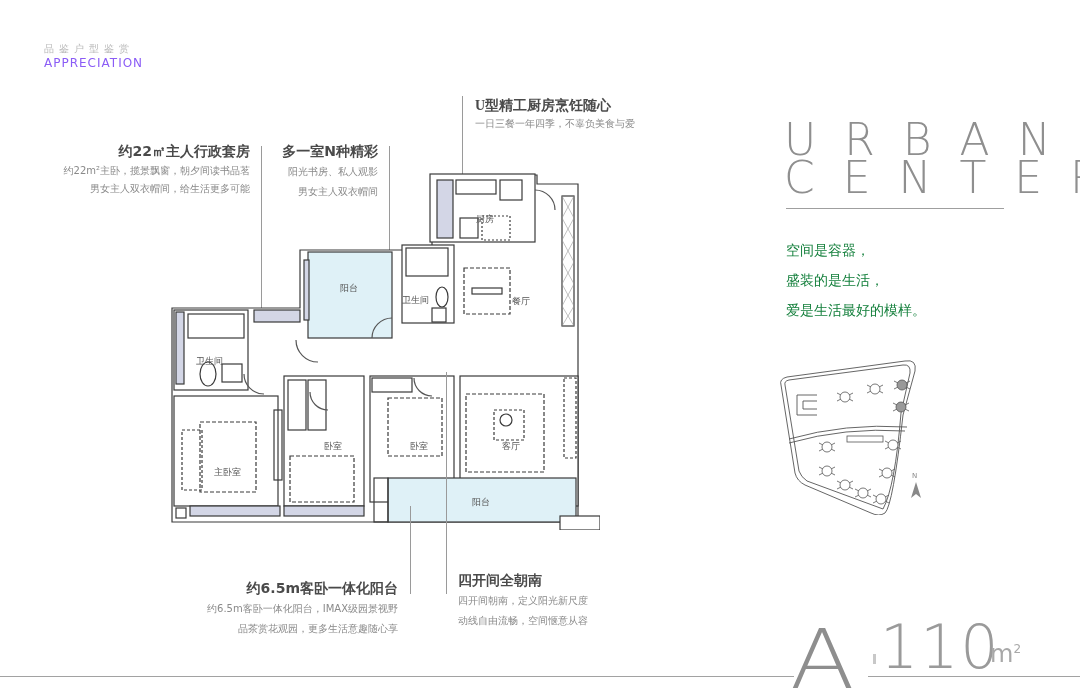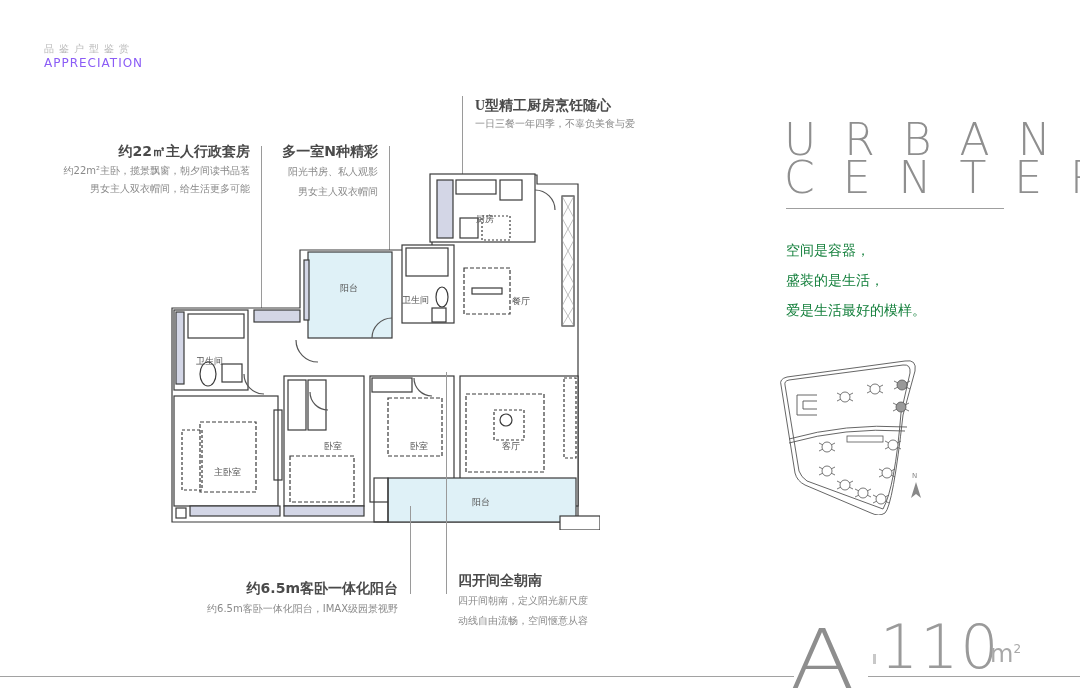--- a/index.html
+++ b/index.html
@@ -127,20 +127,21 @@
 <div class="room-label" style="left:214px; top:440px;margin-top:26px;">主卧室</div>
 <div class="room-label" style="left:324px; top:440px;">卧室</div>
 <div class="room-label" style="left:410px; top:440px;">卧室</div>
 <div class="room-label" style="left:502px; top:440px;">客厅</div>
 <div class="room-label" style="left:472px; top:496px;">阳台</div>
 
 <div class="vline" style="left:410px; top:506px; height:88px;"></div>
 <div class="abs right" style="left:200px; top:572px; width:198px;margin-top:8px;">
   <div class="callout-title">约6.5m客卧一体化阳台</div>
   <div class="callout-line" style="line-height:22px;">约6.5m客卧一体化阳台，IMAX级园景视野</div>
+  <div class="callout-line" style="line-height:17px;">品茶赏花观园，更多生活意趣随心享</div>
 </div>
 <div class="vline" style="left:446px; top:372px; height:222px;"></div>
 <div class="abs" style="left:458px; top:572px;">
   <div class="callout-title">四开间全朝南</div>
   <div class="callout-line" style="line-height:22px;">四开间朝南，定义阳光新尺度</div>
   <div class="callout-line" style="line-height:17px;">动线自由流畅，空间惬意从容</div>
 </div>
 
 <div class="abs brand" style="top:114px;">URBAN</div>
 <div class="abs brand" style="top:152px;">CENTER</div>

